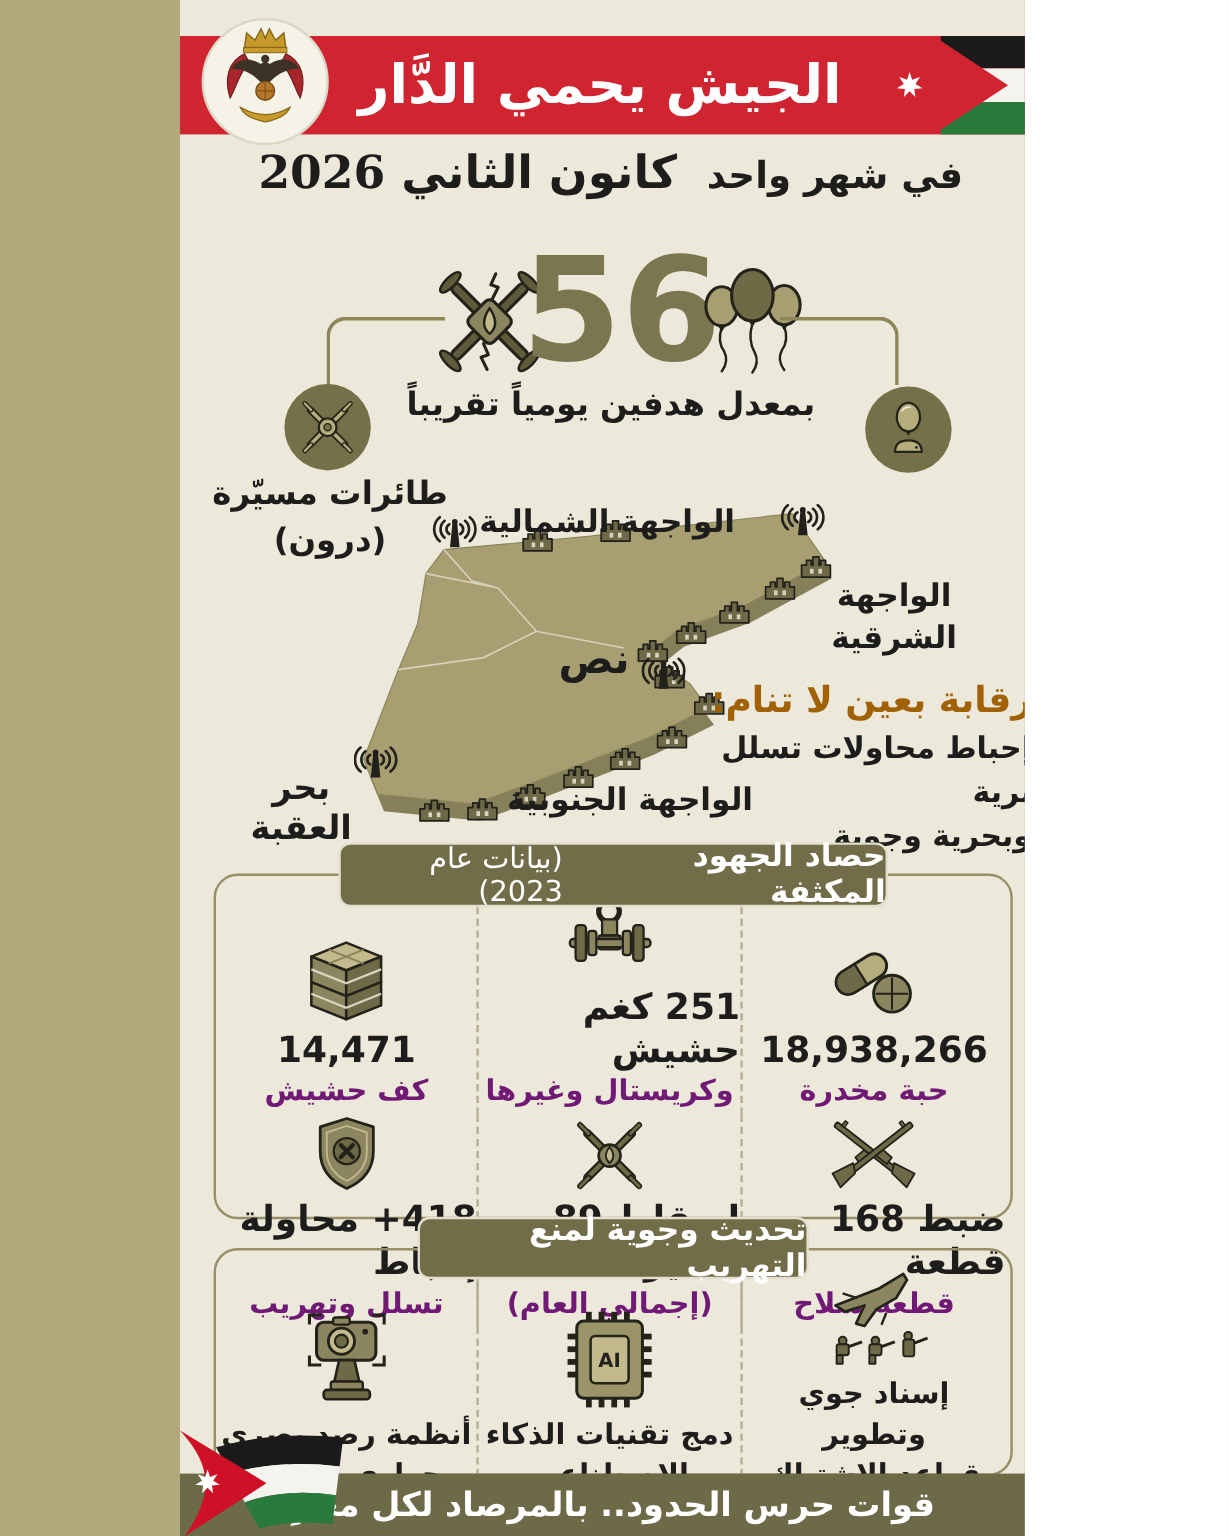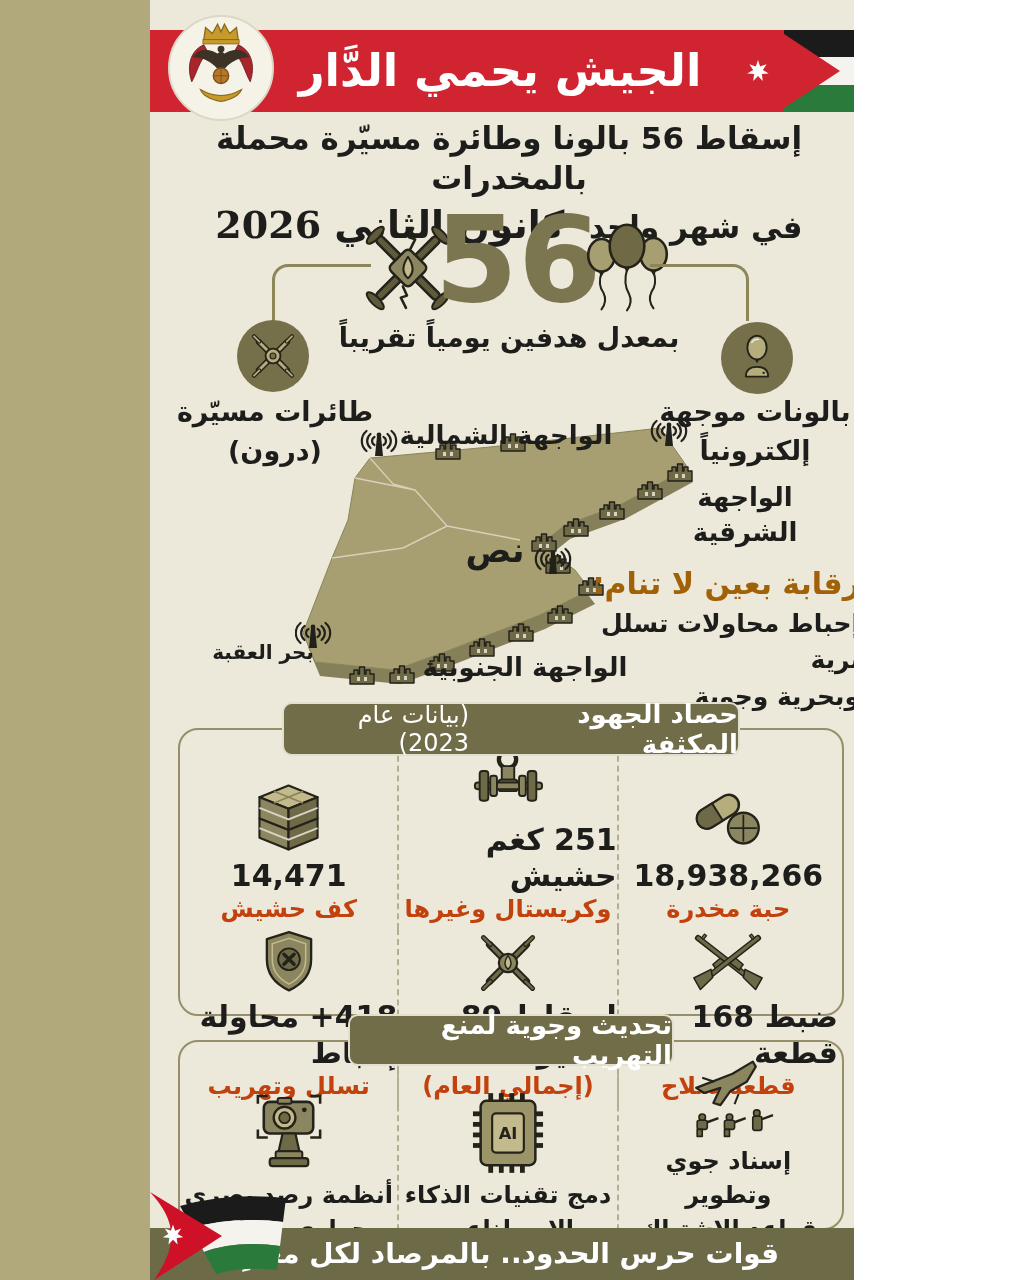--- a/index.html
+++ b/index.html
@@ -37,21 +37,21 @@
   .side-circle.r{left:571px;top:322px;}
   .circle-label{position:absolute;text-align:center;font-size:27px;font-weight:bold;color:#1d1d1b;direction:rtl;line-height:1.45;}
   .circle-label.l{left:10px;top:392px;width:230px;}
   .circle-label.r{left:492px;top:392px;width:226px;}
   
   .map-svg{position:absolute;left:145px;top:418px;width:450px;height:300px;}
   .map-label{position:absolute;font-weight:bold;color:#1d1d1b;direction:rtl;text-align:center;}
   .lbl-north{left:236px;top:420px;width:240px;font-size:26px;}
   .lbl-east{left:540px;top:480px;width:110px;font-size:26px;line-height:1.35;}
   .lbl-center{left:310px;top:530px;width:70px;font-size:34px;}
-  .lbl-aqaba{left:48px;top:640px;width:130px;font-size:20px;}
+  .lbl-aqaba{left:36px;top:640px;width:130px;font-size:28px;}
   .lbl-south{left:268px;top:652px;width:214px;font-size:26px;}
   .watch-title{position:absolute;left:420px;right:8px;top:566px;font-size:30px;font-weight:bold;color:#a16207;
     direction:rtl;text-align:right;}
   .watch-body{position:absolute;left:420px;right:8px;top:606px;font-size:25px;font-weight:bold;color:#1d1d1b;
     direction:rtl;text-align:right;line-height:1.45;}
   
   .stat-box{position:absolute;border:2px solid #968f69;border-radius:20px;background:transparent;}
   .box1{left:28px;top:728px;width:662px;height:284px;}
   .box2{left:28px;top:1040px;width:662px;height:186px;}
   .pill{position:absolute;background:#716d49;border:2px solid #e3dfcf;border-radius:10px;color:#fff;
@@ -61,21 +61,21 @@
   .pill .note{font-weight:normal;margin-right:9px;font-size:24px;}
   .grid1{position:absolute;left:30px;top:746px;width:658px;height:262px;display:grid;
     grid-template-columns:1fr 1fr 1fr;grid-template-rows:1fr 1fr;direction:rtl;padding-top:0;}
   .grid2{position:absolute;left:30px;top:1056px;width:658px;height:164px;display:grid;
     grid-template-columns:1fr 1fr 1fr;direction:rtl;}
   .cell{display:flex;flex-direction:column;align-items:center;justify-content:flex-end;direction:rtl;padding-bottom:4px;}
   .grid1 .cell:not(:nth-child(3n+1)){border-right:2px dashed #b5ae93;}
   .grid2 .cell:not(:nth-child(3n+1)){border-right:2px dashed #b5ae93;}
   .cell .icn{display:flex;align-items:flex-end;justify-content:center;margin-bottom:4px;}
   .stat-value{font-size:30px;font-weight:bold;color:#1d1d1b;line-height:1.2;direction:rtl;}
-  .stat-label{font-size:24px;font-weight:bold;color:#c2410c;line-height:1.3;direction:rtl;text-align:center;}
+  .stat-label{font-size:24px;font-weight:bold;color:#701a75;line-height:1.3;direction:rtl;text-align:center;}
   .mod-label{font-size:24px;font-weight:bold;color:#1d1d1b;line-height:1.42;direction:rtl;text-align:center;}
   
   .footer-bar{position:absolute;left:0;top:1228px;width:718px;height:52px;background:#6d6a48;}
   .footer-text{width:100%;height:52px;line-height:52px;text-align:center;color:#fff;font-size:28px;
     font-weight:bold;direction:rtl;}
   .corner-flag{position:absolute;left:-4px;top:1190px;z-index:5;}
   svg .ol{stroke:#24231a;stroke-linejoin:round;stroke-linecap:round;}
 </style>
 </head>
 <body>
@@ -107,21 +107,20 @@
           <ellipse cx="50" cy="47" rx="7" ry="11" fill="#3c3326"></ellipse>
           <circle cx="50" cy="33" r="4" fill="#3c3326"></circle>
           <circle cx="50" cy="64" r="9" fill="#b5772a" stroke="#7d4f16" stroke-width="1.5"></circle>
           <path d="M41 64 H59 M50 55 V73" stroke="#7d4f16" stroke-width="1" fill="none"></path>
           <path d="M26 80 Q50 94 74 80 Q70 90 50 94 Q30 90 26 80 Z" fill="#c79a2c" stroke="#8a691a" stroke-width="1.2"></path>
         </svg>
       </div>
     </div>
 
     <div class="subtitle">
-      <div class="sub-line1">إسقاط 56 بالونا وطائرة مسيّرة محملة بالمخدرات</div>
       <div class="sub-line2">
         <span>في شهر واحد</span>
         <span class="sub-date">كانون الثاني 2026</span>
       </div>
     </div>
 
     <svg class="abs" style="left:212px;top:222px" width="92" height="92" viewBox="0 0 90 90">
       <g>
         <rect x="3" y="41" width="84" height="8" rx="4" fill="#5f5a3a" class="ol" stroke-width="2.5" transform="rotate(45 45 45)"></rect>
         <rect x="3" y="41" width="84" height="8" rx="4" fill="#5f5a3a" class="ol" stroke-width="2.5" transform="rotate(-45 45 45)"></rect>
@@ -172,24 +171,20 @@
         <ellipse cx="35" cy="21" rx="13" ry="16" fill="#b5ad7c" class="ol" stroke-width="2.5"></ellipse>
         <path d="M28 14 q3 -5 9 -4" fill="none" stroke="#ece8da" stroke-width="2" stroke-linecap="round"></path>
         <polygon points="32,37 38,37 35,42" fill="#24231a"></polygon>
         <path d="M20 60 q0 -13 15 -13 q15 0 15 13 Z" fill="#b5ad7c" class="ol" stroke-width="2.5"></path>
         <circle cx="44" cy="55" r="1.6" fill="#24231a"></circle>
       </svg>
     </div>
     <div class="circle-label l">
       <div>طائرات مسيّرة</div>
       <div>(درون)</div>
-    </div>
-    <div class="circle-label r">
-      <div>بالونات موجهة</div>
-      <div>إلكترونياً</div>
     </div>
 
     <svg class="map-svg" viewBox="0 0 450 300">
       <defs>
         <g id="castle">
           <path d="M1 19 L1 9 L5 9 L5 5 L9 5 L9 9 L10.5 9 L10.5 2 L15.5 2 L15.5 9 L17 9 L17 5 L21 5 L21 9 L25 9 L25 19 Z" fill="#6e6946" stroke="#21201a" stroke-width="1.4" stroke-linejoin="round"></path>
           <rect x="8" y="12" width="3" height="4" fill="#d8d3c0"></rect>
           <rect x="15" y="12" width="3" height="4" fill="#d8d3c0"></rect>
         </g>
         <g id="tower">

